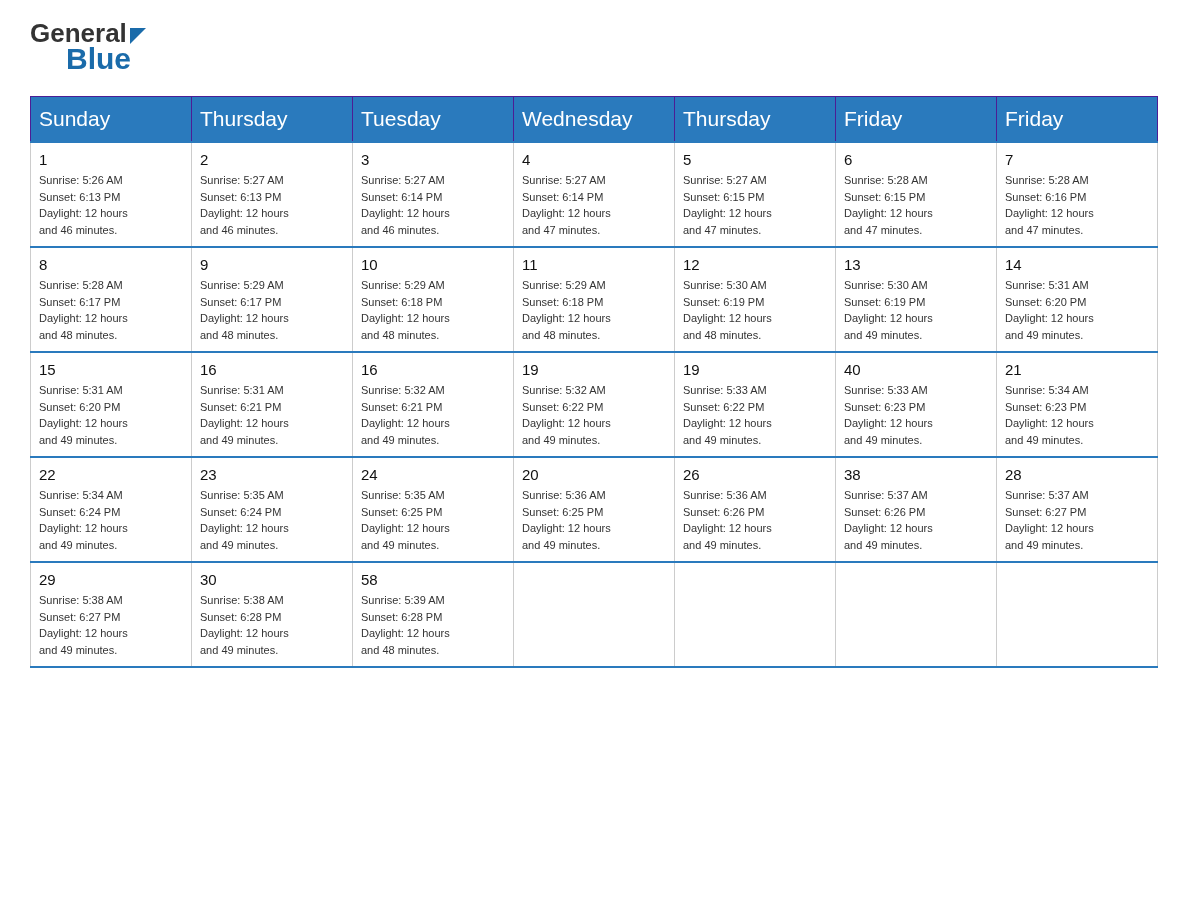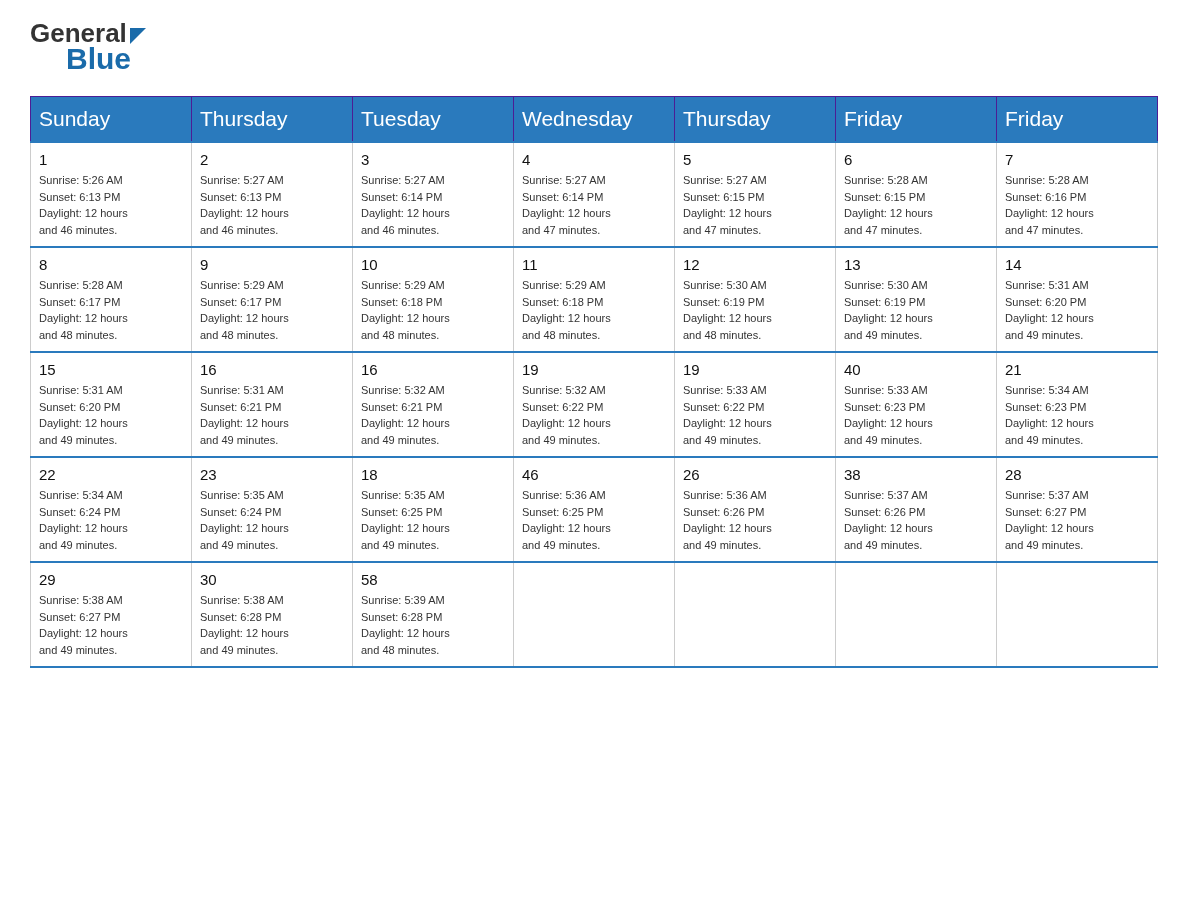--- a/index.html
+++ b/index.html
@@ -317,30 +317,30 @@
         <td>
           <span class="day-number">23</span>
           <div class="day-info">
             Sunrise: 5:35 AM<br>
             Sunset: 6:24 PM<br>
             Daylight: 12 hours<br>
             and 49 minutes.
           </div>
         </td>
         <td>
-          <span class="day-number">18</span>
+          <span class="day-number">24</span>
           <div class="day-info">
             Sunrise: 5:35 AM<br>
             Sunset: 6:25 PM<br>
             Daylight: 12 hours<br>
             and 49 minutes.
           </div>
         </td>
         <td>
-          <span class="day-number">46</span>
+          <span class="day-number">20</span>
           <div class="day-info">
             Sunrise: 5:36 AM<br>
             Sunset: 6:25 PM<br>
             Daylight: 12 hours<br>
             and 49 minutes.
           </div>
         </td>
         <td>
           <span class="day-number">26</span>
           <div class="day-info">

